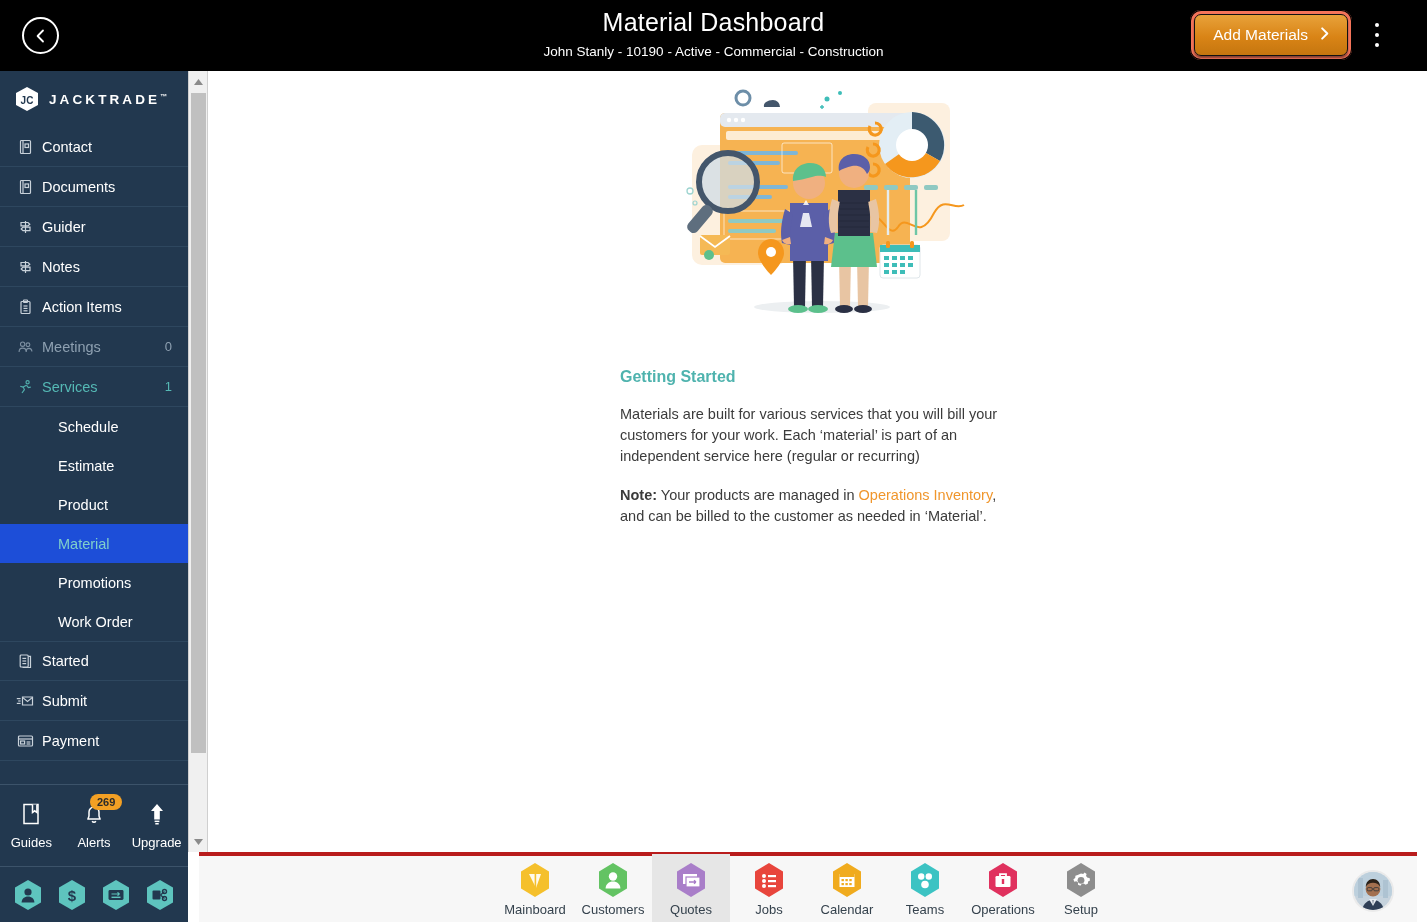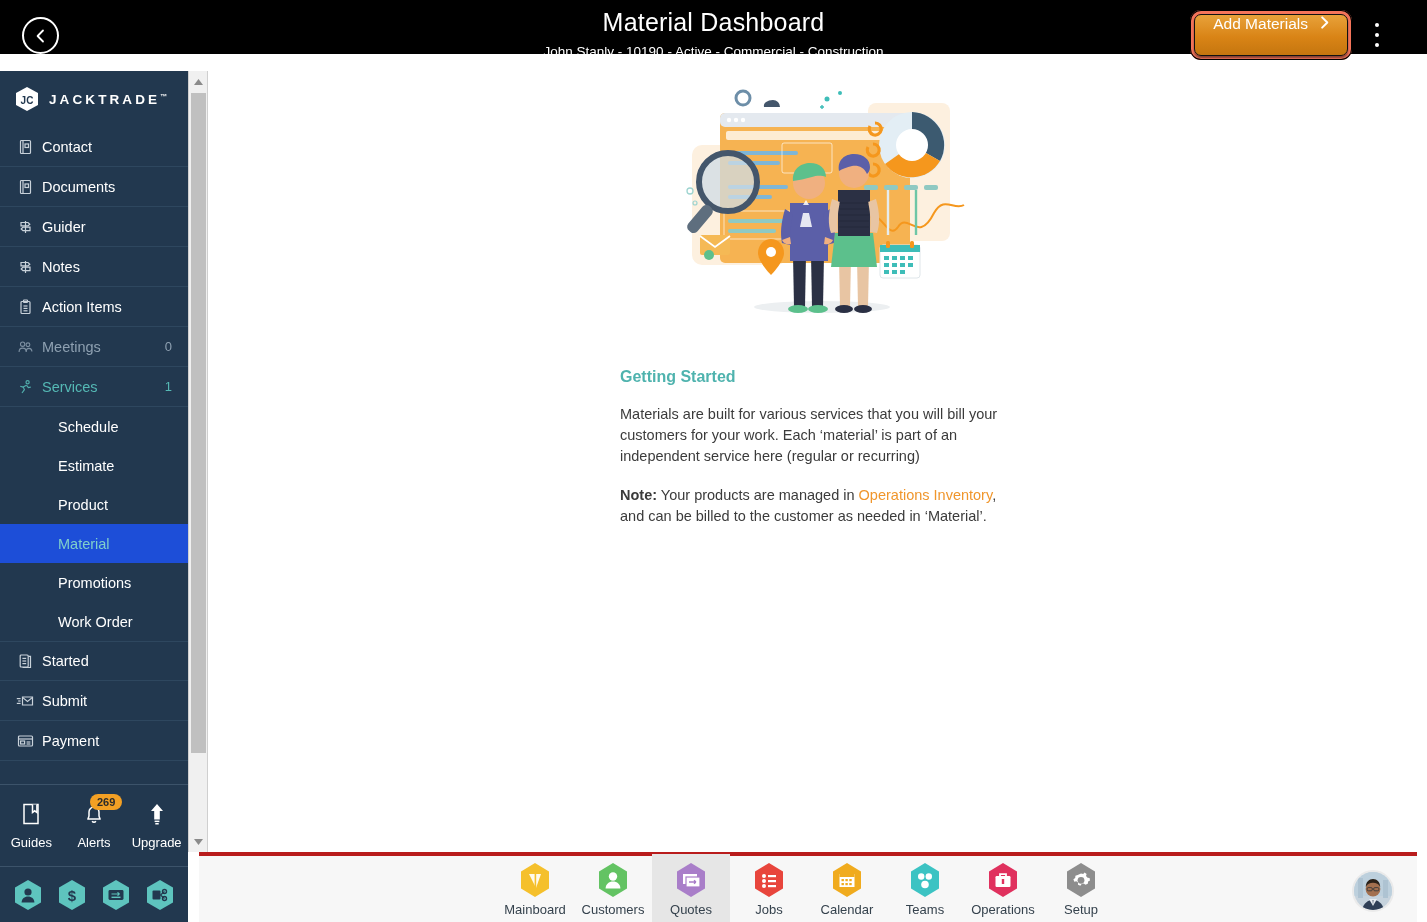--- a/index.html
+++ b/index.html
@@ -5,21 +5,21 @@
   * { box-sizing: border-box; margin: 0; padding: 0; }
   html, body {
     width: 1427px; height: 922px;
     font-family: "Liberation Sans", sans-serif;
     overflow: hidden; background: #ffffff;
   }
   #app { position: relative; width: 1427px; height: 922px; }
 
   
   #topbar {
-    position: absolute; left: 0; top: 0; width: 1427px; height: 54px;
+    position: absolute; left: 0; top: 0; width: 1427px; height: 71px;
     background: #000000; color: #ffffff;
   }
   #back-btn {
     position: absolute; left: 22px; top: 17px; width: 37px; height: 37px;
     border: 2px solid #ffffff; border-radius: 50%;
     display: flex; align-items: center; justify-content: center; cursor: pointer;
   }
   #back-btn svg { display: block; }
   #title-block {
     position: absolute; left: 0; top: 0; width: 1427px; text-align: center;
@@ -31,21 +31,21 @@
   }
   #page-subtitle { font-size: 13.5px; font-weight: 400; padding-top: 9px; }
 
   #add-btn-wrap {
     position: absolute; right: 75px; top: 10px;
     padding: 4px; border-radius: 11px;
     background: #f4745a;
     box-shadow: 0 0 0 1px #000 inset;
   }
   #add-btn {
-    display: flex; gap: 9px;
+    display: flex; align-items: center; gap: 9px;
     height: 42px; padding: 0 15px 0 18px;
     border: 1px solid #111; border-radius: 7px;
     background: linear-gradient(180deg,#e8a23a 0%, #d98416 55%, #c5760f 100%);
     color: #ffffff; font-size: 15.5px; cursor: pointer;
     box-shadow: 0 2px 2px rgba(0,0,0,.45);
   }
   #kebab {
     position: absolute; right: 38px; top: 20px;
     width: 24px; height: 30px; display: flex; flex-direction: column;
     align-items: center; justify-content: space-between; cursor: pointer; padding: 3px 0;

